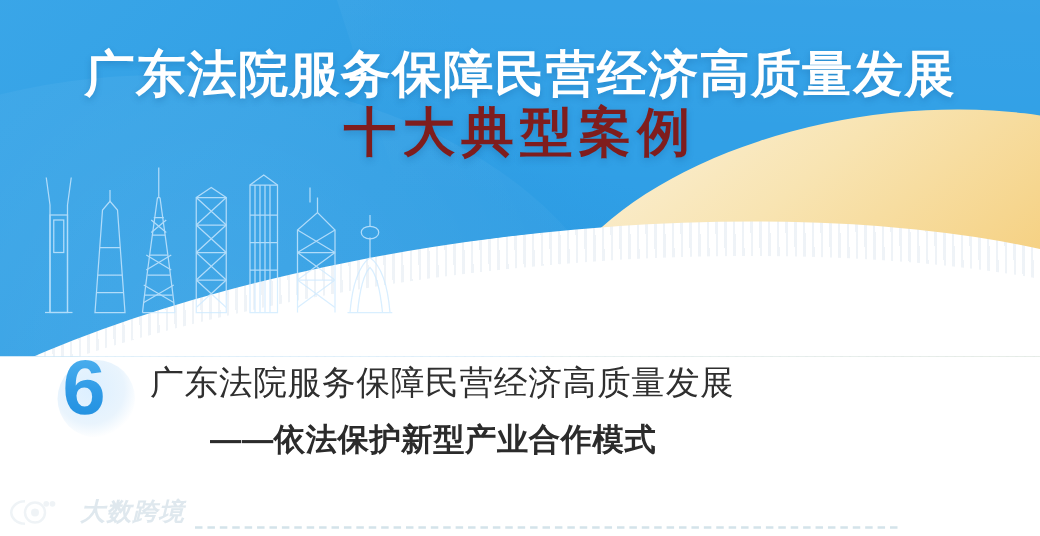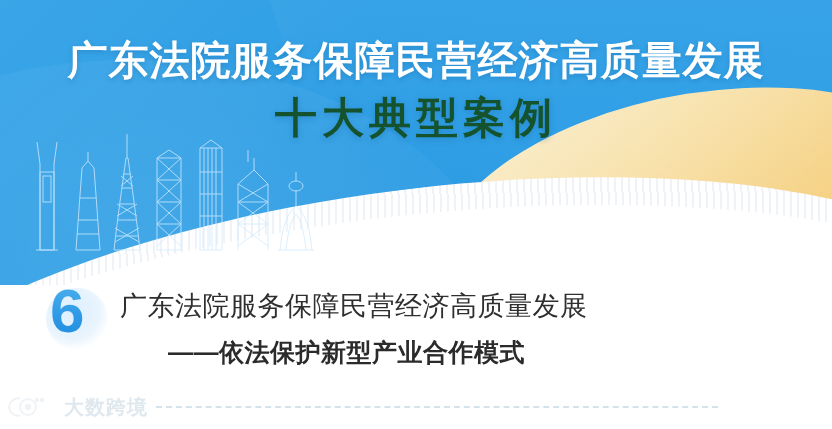--- a/index.html
+++ b/index.html
@@ -108,25 +108,25 @@
     font-family: "Liberation Sans", "DejaVu Sans", sans-serif;
     font-size: 40px;
     font-weight: bold;
     color: #ffffff;
     letter-spacing: 1px;
     line-height: 1.12;
     text-shadow: 0 2px 5px rgba(20,90,150,0.30);
     white-space: nowrap;
   }
   .title-sub {
-    margin-top: 12px;
+    margin-top: 0;
     font-family: "Liberation Sans", "DejaVu Sans", sans-serif;
     font-size: 42px;
     font-weight: bold;
-    color: #14532d;
+    color: #7f1d1d;
     letter-spacing: 5px;
     line-height: 1.1;
     text-shadow: 0 2px 6px rgba(20,90,150,0.32);
     white-space: nowrap;
   }
 
   
   .case-block {
     position: absolute;
     left: 0; top: 284px;
@@ -187,22 +187,23 @@
     margin-left: 48px;
   }
 
   
   .footer {
     position: absolute;
     left: 0; bottom: 6px;
     width: 722px;
     height: 32px;
     display: flex;
-    align-items: center;
+    align-items: flex-end;
     z-index: 9;
+    font-style: italic;
   }
   .wm-logo {
     margin-left: 6px;
     flex: none;
     opacity: 0.55;
   }
   .wm-text {
     margin-left: 2px;
     font-family: "Liberation Sans", "DejaVu Sans", sans-serif;
     font-size: 20px;

